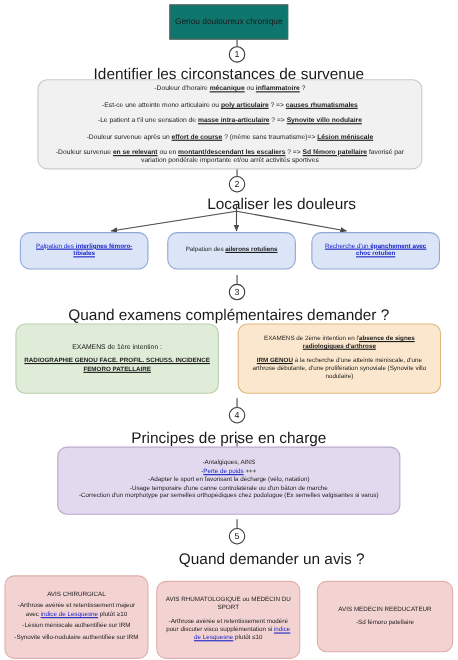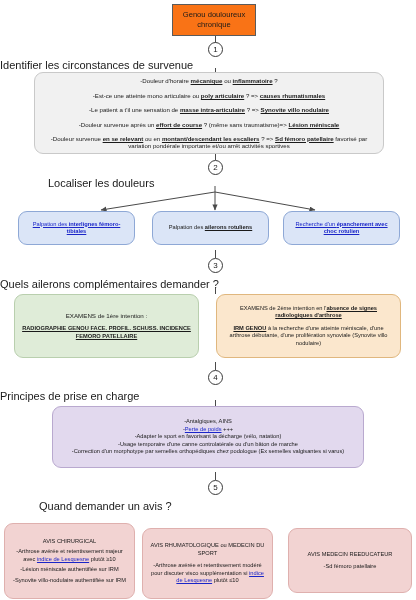--- a/index.html
+++ b/index.html
@@ -12,26 +12,26 @@
     height: 600px;
     position: relative;
     font-family: "Liberation Sans", sans-serif;
     color: #1a1a1a;
     overflow: hidden;
   }
   .abs { position: absolute; }
 
   
   .title-box {
-    left: 172px;
+    left: 154px;
     top: 4px;
-    width: 84px;
+    width: 108px;
     height: 32px;
     border: 1px solid #5b5b5b;
-    background: #f97316;
+    background: #0f766e;
     display: flex;
     align-items: center;
     justify-content: center;
     text-align: center;
     font-size: 7.6px;
     line-height: 1.35;
     padding: 0 2px;
     box-sizing: border-box;
   }
 
@@ -43,22 +43,22 @@
     border-radius: 50%;
     display: flex;
     align-items: center;
     justify-content: center;
     font-size: 8px;
     background: #fff;
     box-sizing: border-box;
   }
   .step-head {
     width: 100%;
-    text-align: left;
-    font-size: 11px;
+    text-align: center;
+    font-size: 14px;
   }
 
   
   .vline {
     width: 1px;
     background: #4a4a4a;
   }
   svg.conn { position: absolute; overflow: visible; }
 
   
@@ -164,21 +164,21 @@
   <div class="line-sm lnk">
     <span>Recherche d'un </span><b>épanchement avec choc rotulien</b>
   </div>
 </div>
 
 <div class="abs vline" style="left:215px; top:250px; height:8px;"></div>
 
 <div class="abs" style="left:208px; top:258px;">
   <div class="step-circle">3</div>
 </div>
-<div class="abs step-head" style="left:0; top:278px;">Quels ailerons complémentaires demander ?</div>
+<div class="abs step-head" style="left:0; top:278px;">Quand examens complémentaires demander ?</div>
 
 <div class="abs vline" style="left:215px; top:288px; height:6px;"></div>
 
 <div class="abs panel panel-green" style="left:14px; top:294px; width:185px; height:64px;">
   <div class="line-sm hdr">EXAMENS de 1ère intention :</div>
   <div class="gap"></div>
   <div class="line-sm">
     <b><u>RADIOGRAPHIE GENOU FACE. PROFIL. SCHUSS. INCIDENCE FEMORO PATELLAIRE</u></b>
   </div>
 </div>

